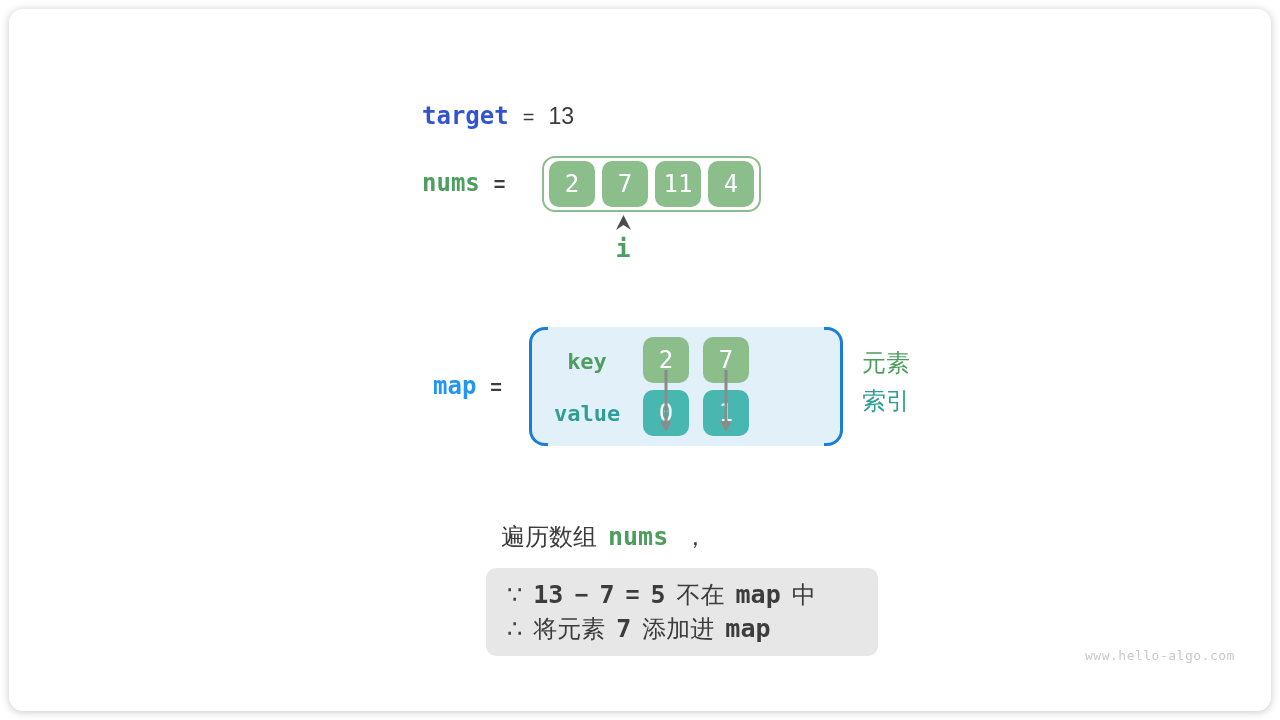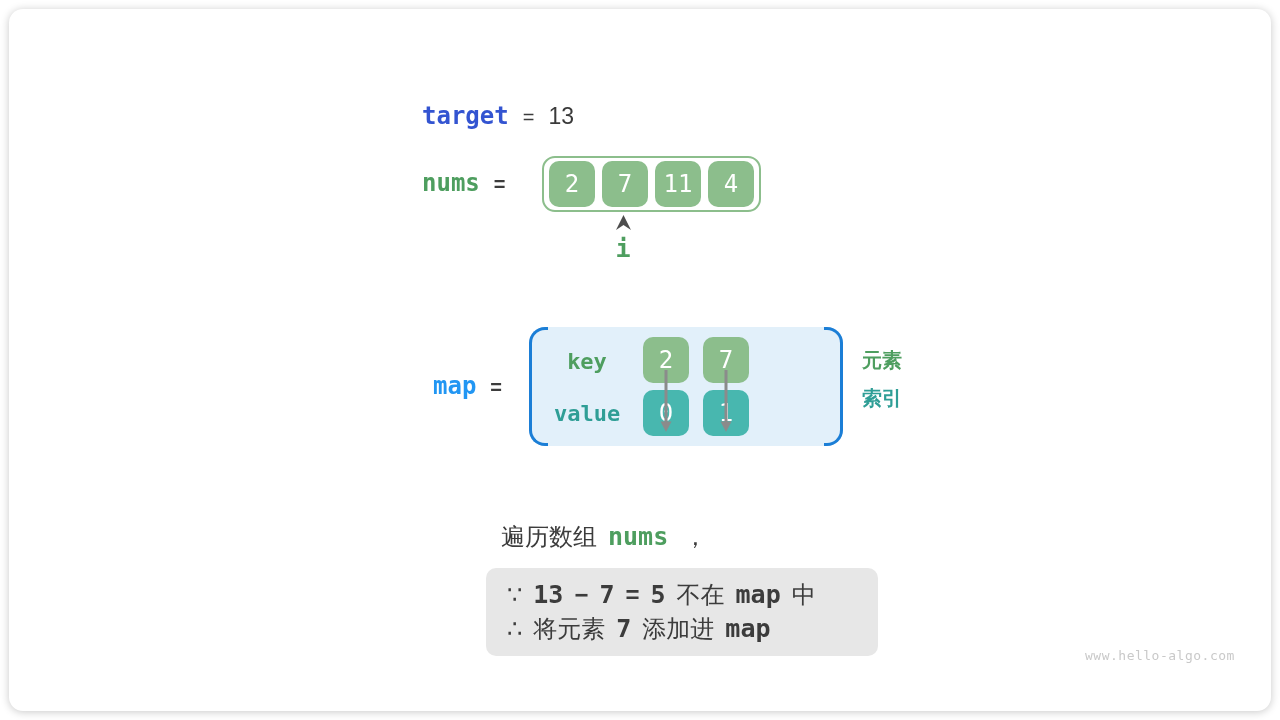--- a/index.html
+++ b/index.html
@@ -55,21 +55,21 @@
                    border-radius: 0 16px 16px 0; }
   .kv-label { position: absolute; left: 545px; width: 66px; text-align: center;
     font-size: 22px; font-weight: bold; font-family: "DejaVu Sans Mono", monospace; }
   .kv-cell { position: absolute; width: 46px; height: 46px; border-radius: 10px;
     color: #fff; font-family: "DejaVu Sans Mono", monospace; font-size: 24px; font-weight: 500;
     display: flex; align-items: center; justify-content: center; }
   .kv-cell.key   { background: var(--box_green); top: 328px; }
   .kv-cell.value { background: var(--box_teal); top: 381px; }
   .map-arrows { position: absolute; left: 520px; top: 318px; color: var(--arrow_gray); }
 
-  .side-label { left: 853px; font-size: 20px; font-weight: bold; }
+  .side-label { left: 853px; font-size: 24px; font-weight: normal; }
 
   
   .caption { left: 492px; top: 512px; display: flex; align-items: baseline; font-size: 24px; }
   .caption .code { font-size: 25px; font-weight: bold; margin: 0 11px; }
   .caption .comma { margin-left: 4px; }
 
   
   .note-box {
     left: 477px; top: 559px; width: 392px; height: 88px;
     background: var(--note_bg); border-radius: 10px;

